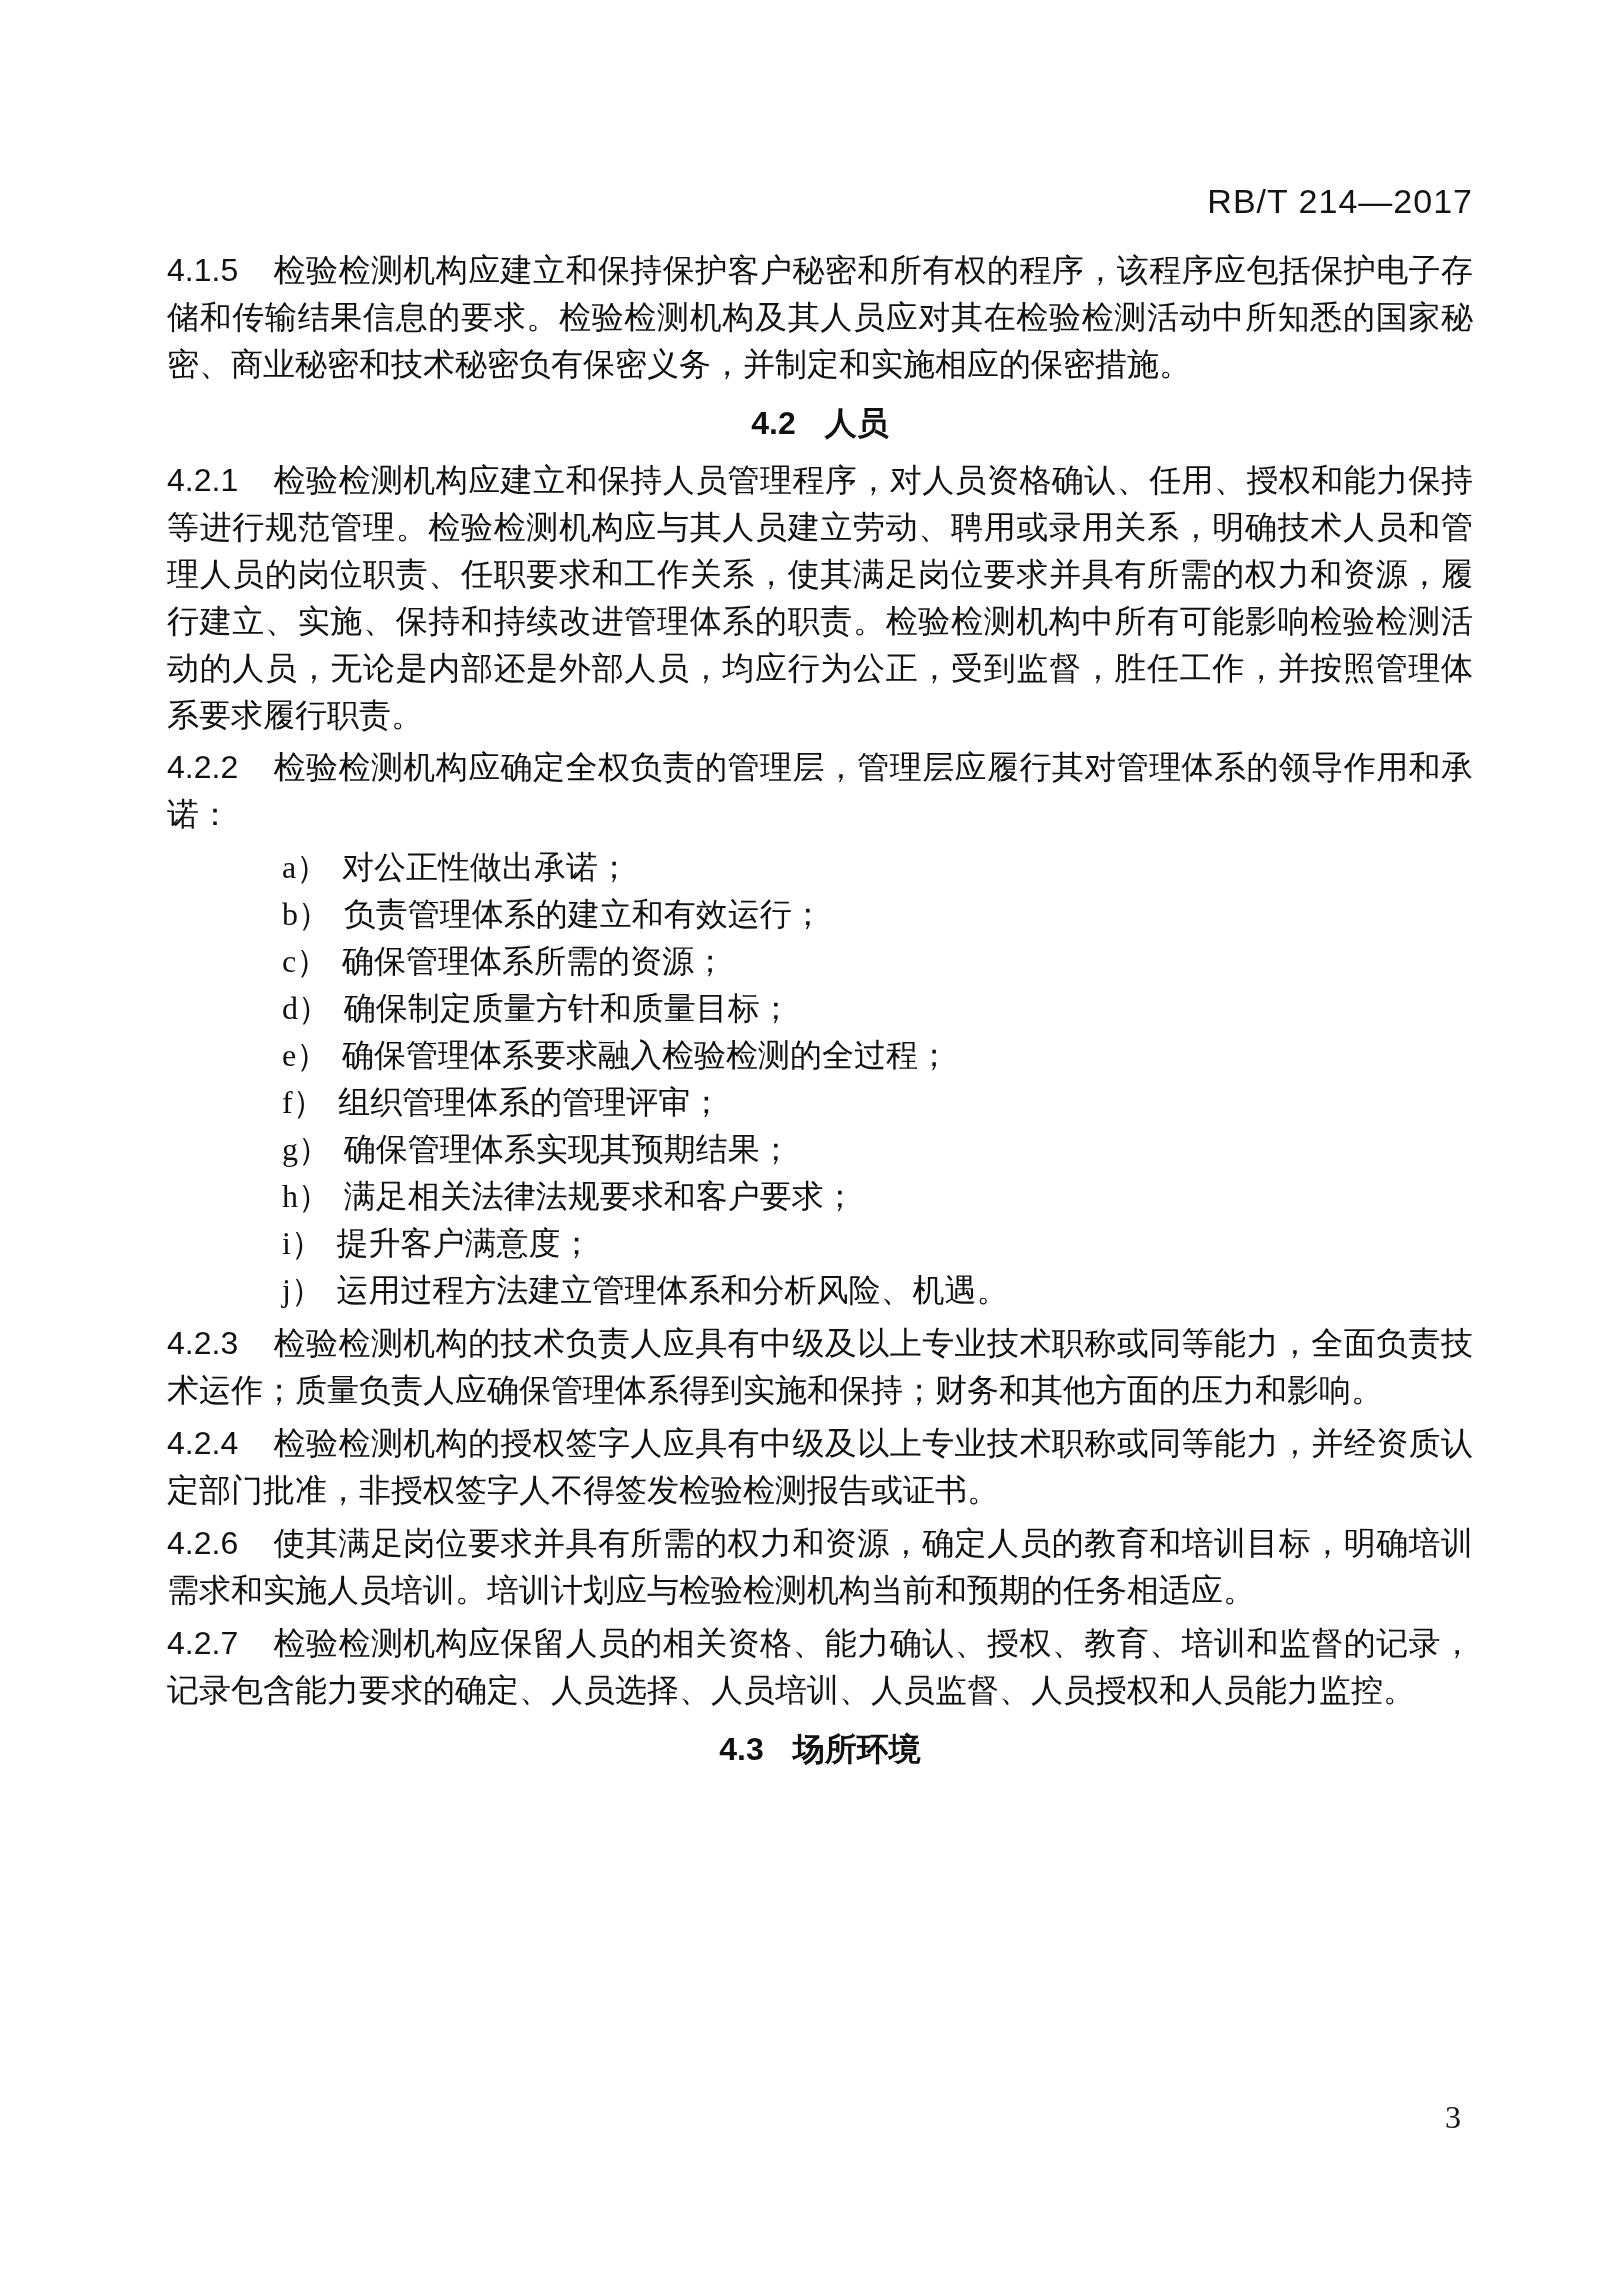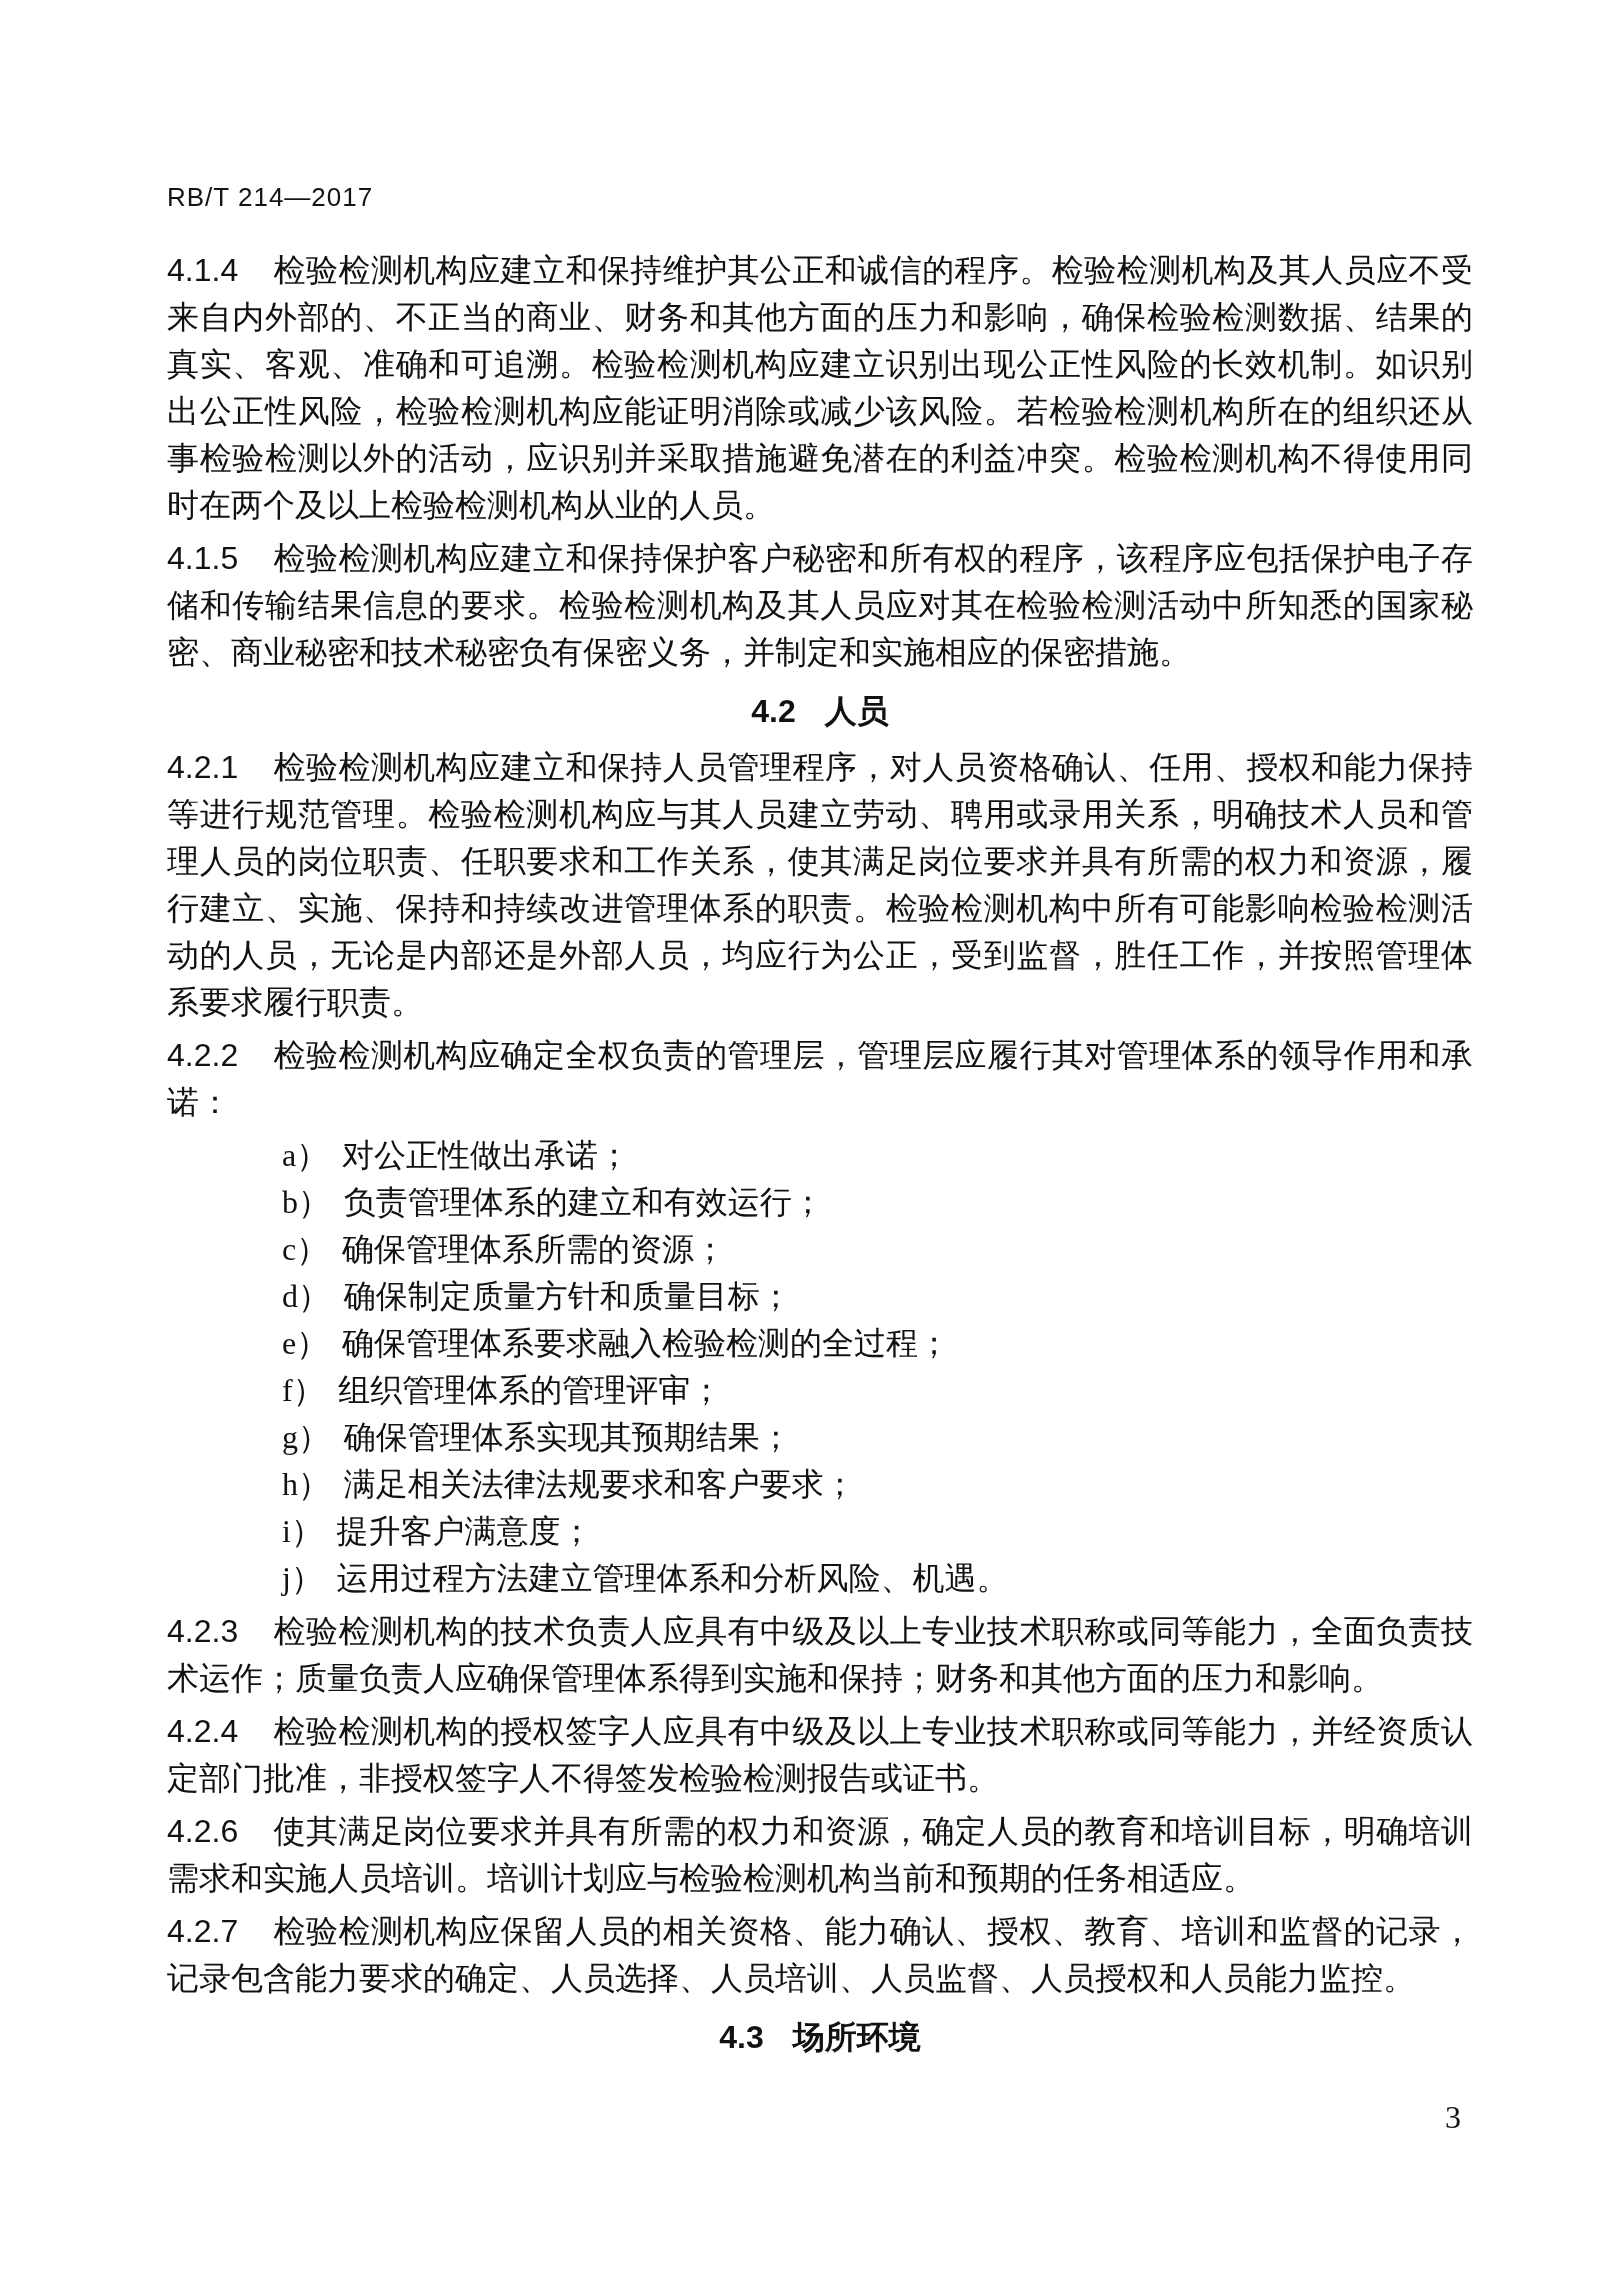--- a/index.html
+++ b/index.html
@@ -14,22 +14,23 @@
     background: #ffffff;
     color: #111111;
     overflow: hidden;
     font-family: "Liberation Serif", "DejaVu Serif", serif;
   }
   .page-header {
     position: absolute;
     top: 182px;
     left: 167px;
     width: 1306px;
+    text-align: right;
     font-family: "Liberation Sans", "DejaVu Sans", sans-serif;
-    font-size: 26px;
+    font-size: 34px;
     letter-spacing: 1px;
     color: #141414;
   }
   .page-body {
     position: absolute;
     top: 247px;
     left: 167px;
     width: 1306px;
     font-size: 32px;
     line-height: 47px;
@@ -79,21 +80,20 @@
 </style>
 </head>
 <body>
 
 <div class="page">
   <div class="page-header">
     <span class="std-code">RB/T 214—2017</span>
   </div>
 
   <div class="page-body" id="doc-body">
-      <p class="clause"><span class="clause-num">4.1.4</span><span>检验检测机构应建立和保持维护其公正和诚信的程序。检验检测机构及其人员应不受来自内外部的、不正当的商业、财务和其他方面的压力和影响，确保检验检测数据、结果的真实、客观、准确和可追溯。检验检测机构应建立识别出现公正性风险的长效机制。如识别出公正性风险，检验检测机构应能证明消除或减少该风险。若检验检测机构所在的组织还从事检验检测以外的活动，应识别并采取措施避免潜在的利益冲突。检验检测机构不得使用同时在两个及以上检验检测机构从业的人员。</span></p>
       <p class="clause"><span class="clause-num">4.1.5</span><span>检验检测机构应建立和保持保护客户秘密和所有权的程序，该程序应包括保护电子存储和传输结果信息的要求。检验检测机构及其人员应对其在检验检测活动中所知悉的国家秘密、商业秘密和技术秘密负有保密义务，并制定和实施相应的保密措施。</span></p>
       <h2 class="section-heading"><span class="clause-num">4.2</span><span>人员</span></h2>
       <p class="clause"><span class="clause-num">4.2.1</span><span>检验检测机构应建立和保持人员管理程序，对人员资格确认、任用、授权和能力保持等进行规范管理。检验检测机构应与其人员建立劳动、聘用或录用关系，明确技术人员和管理人员的岗位职责、任职要求和工作关系，使其满足岗位要求并具有所需的权力和资源，履行建立、实施、保持和持续改进管理体系的职责。检验检测机构中所有可能影响检验检测活动的人员，无论是内部还是外部人员，均应行为公正，受到监督，胜任工作，并按照管理体系要求履行职责。</span></p>
       <p class="clause"><span class="clause-num">4.2.2</span><span>检验检测机构应确定全权负责的管理层，管理层应履行其对管理体系的领导作用和承诺：</span></p>
       <ol class="clause-list">
         <li><span class="li-label">a）</span><span>对公正性做出承诺；</span></li>
         <li><span class="li-label">b）</span><span>负责管理体系的建立和有效运行；</span></li>
         <li><span class="li-label">c）</span><span>确保管理体系所需的资源；</span></li>
         <li><span class="li-label">d）</span><span>确保制定质量方针和质量目标；</span></li>
         <li><span class="li-label">e）</span><span>确保管理体系要求融入检验检测的全过程；</span></li>

